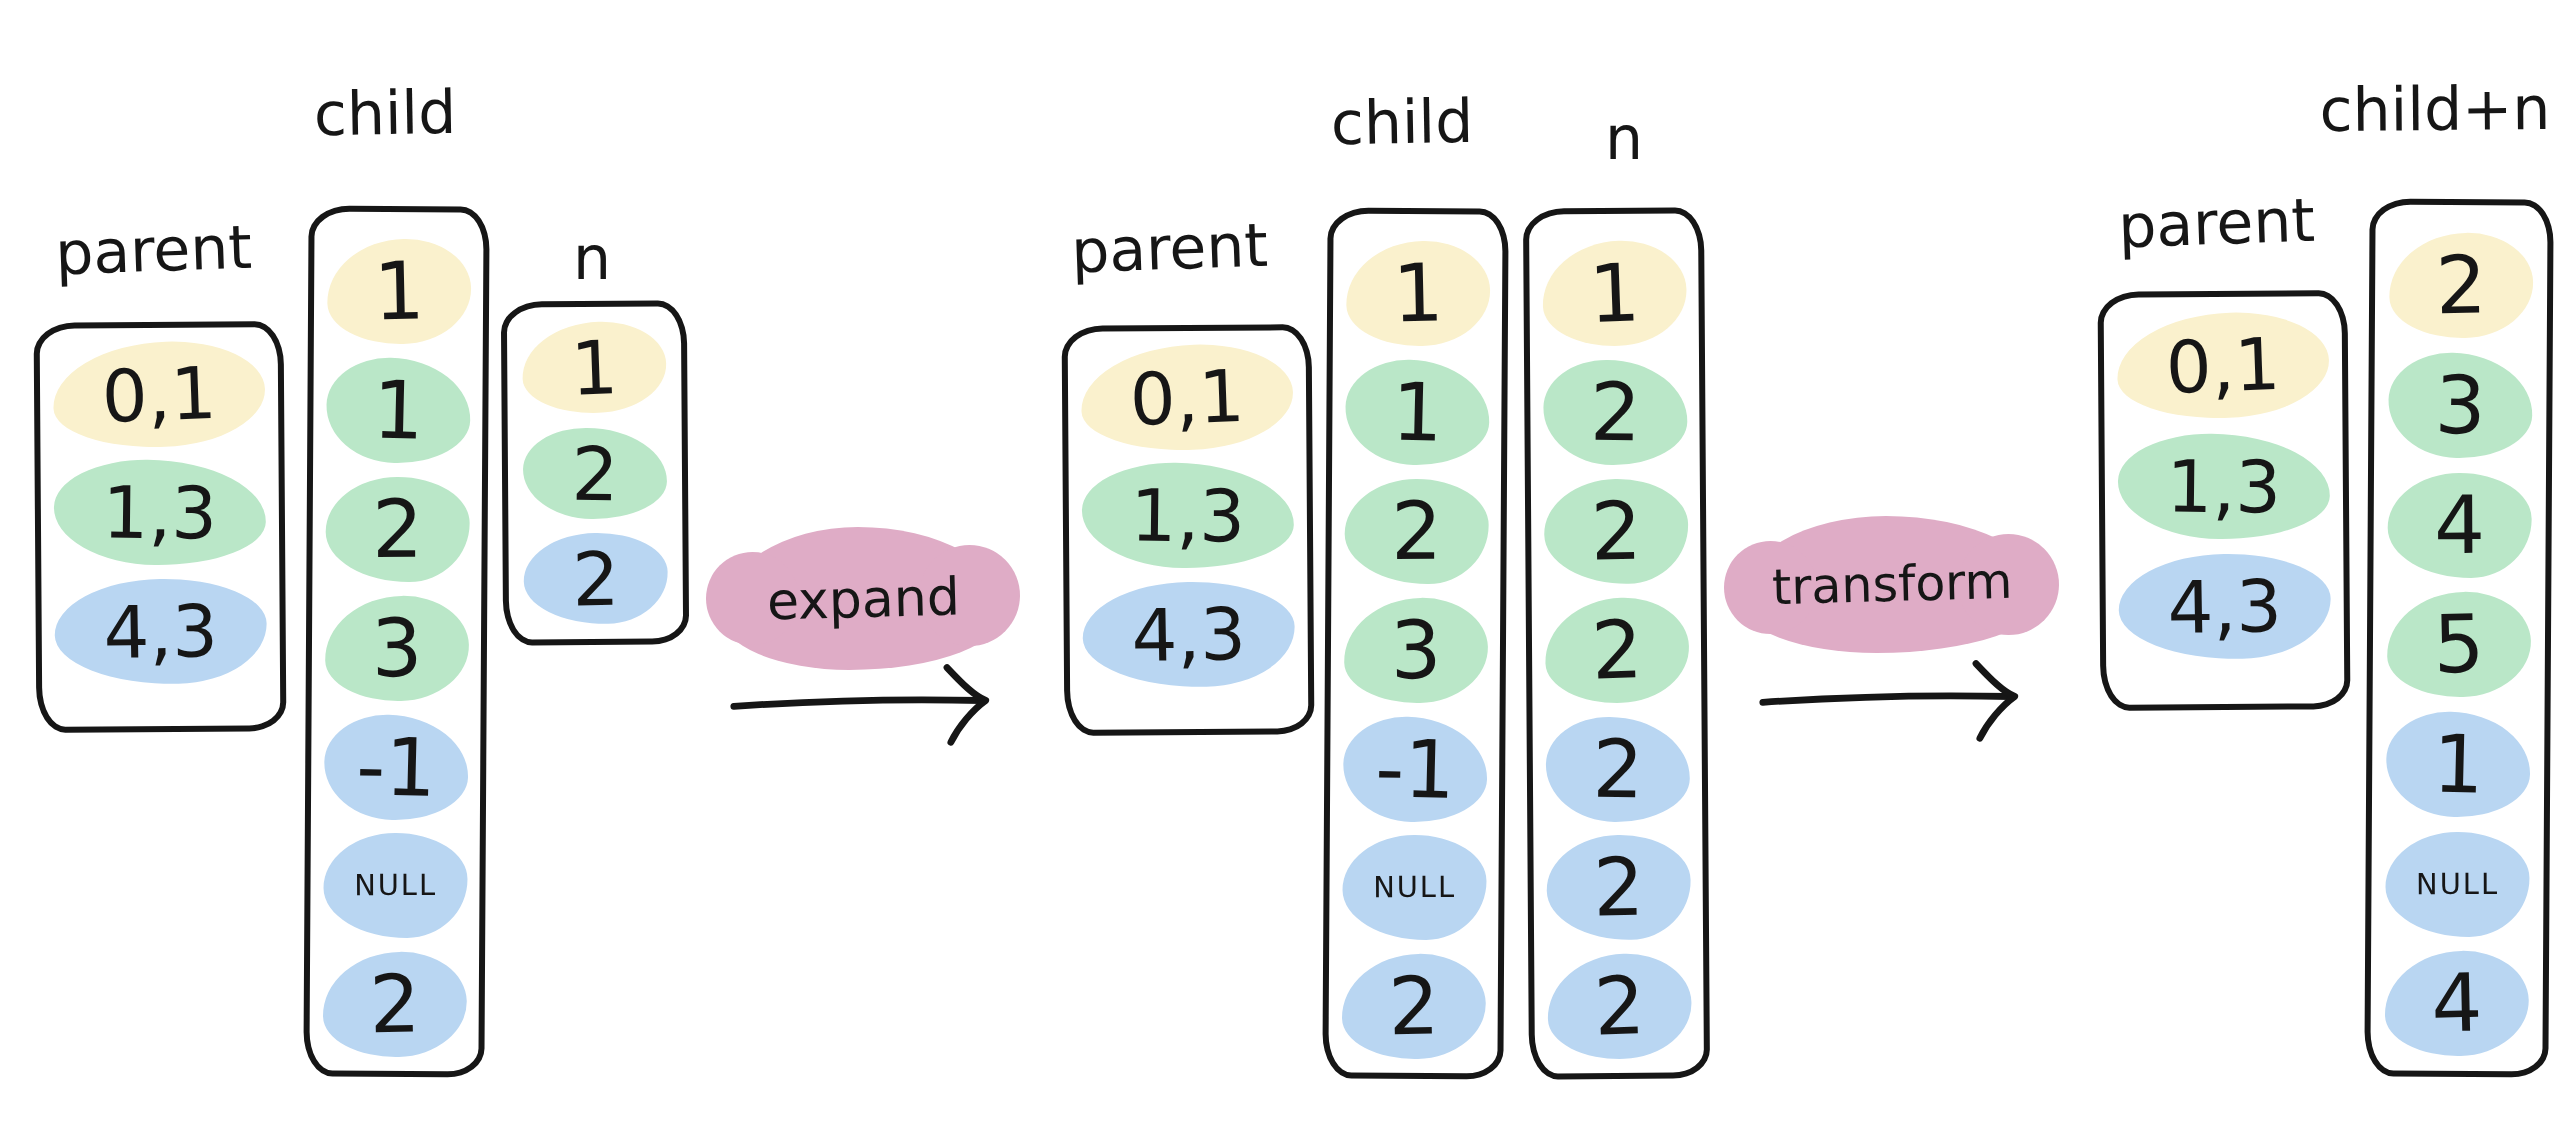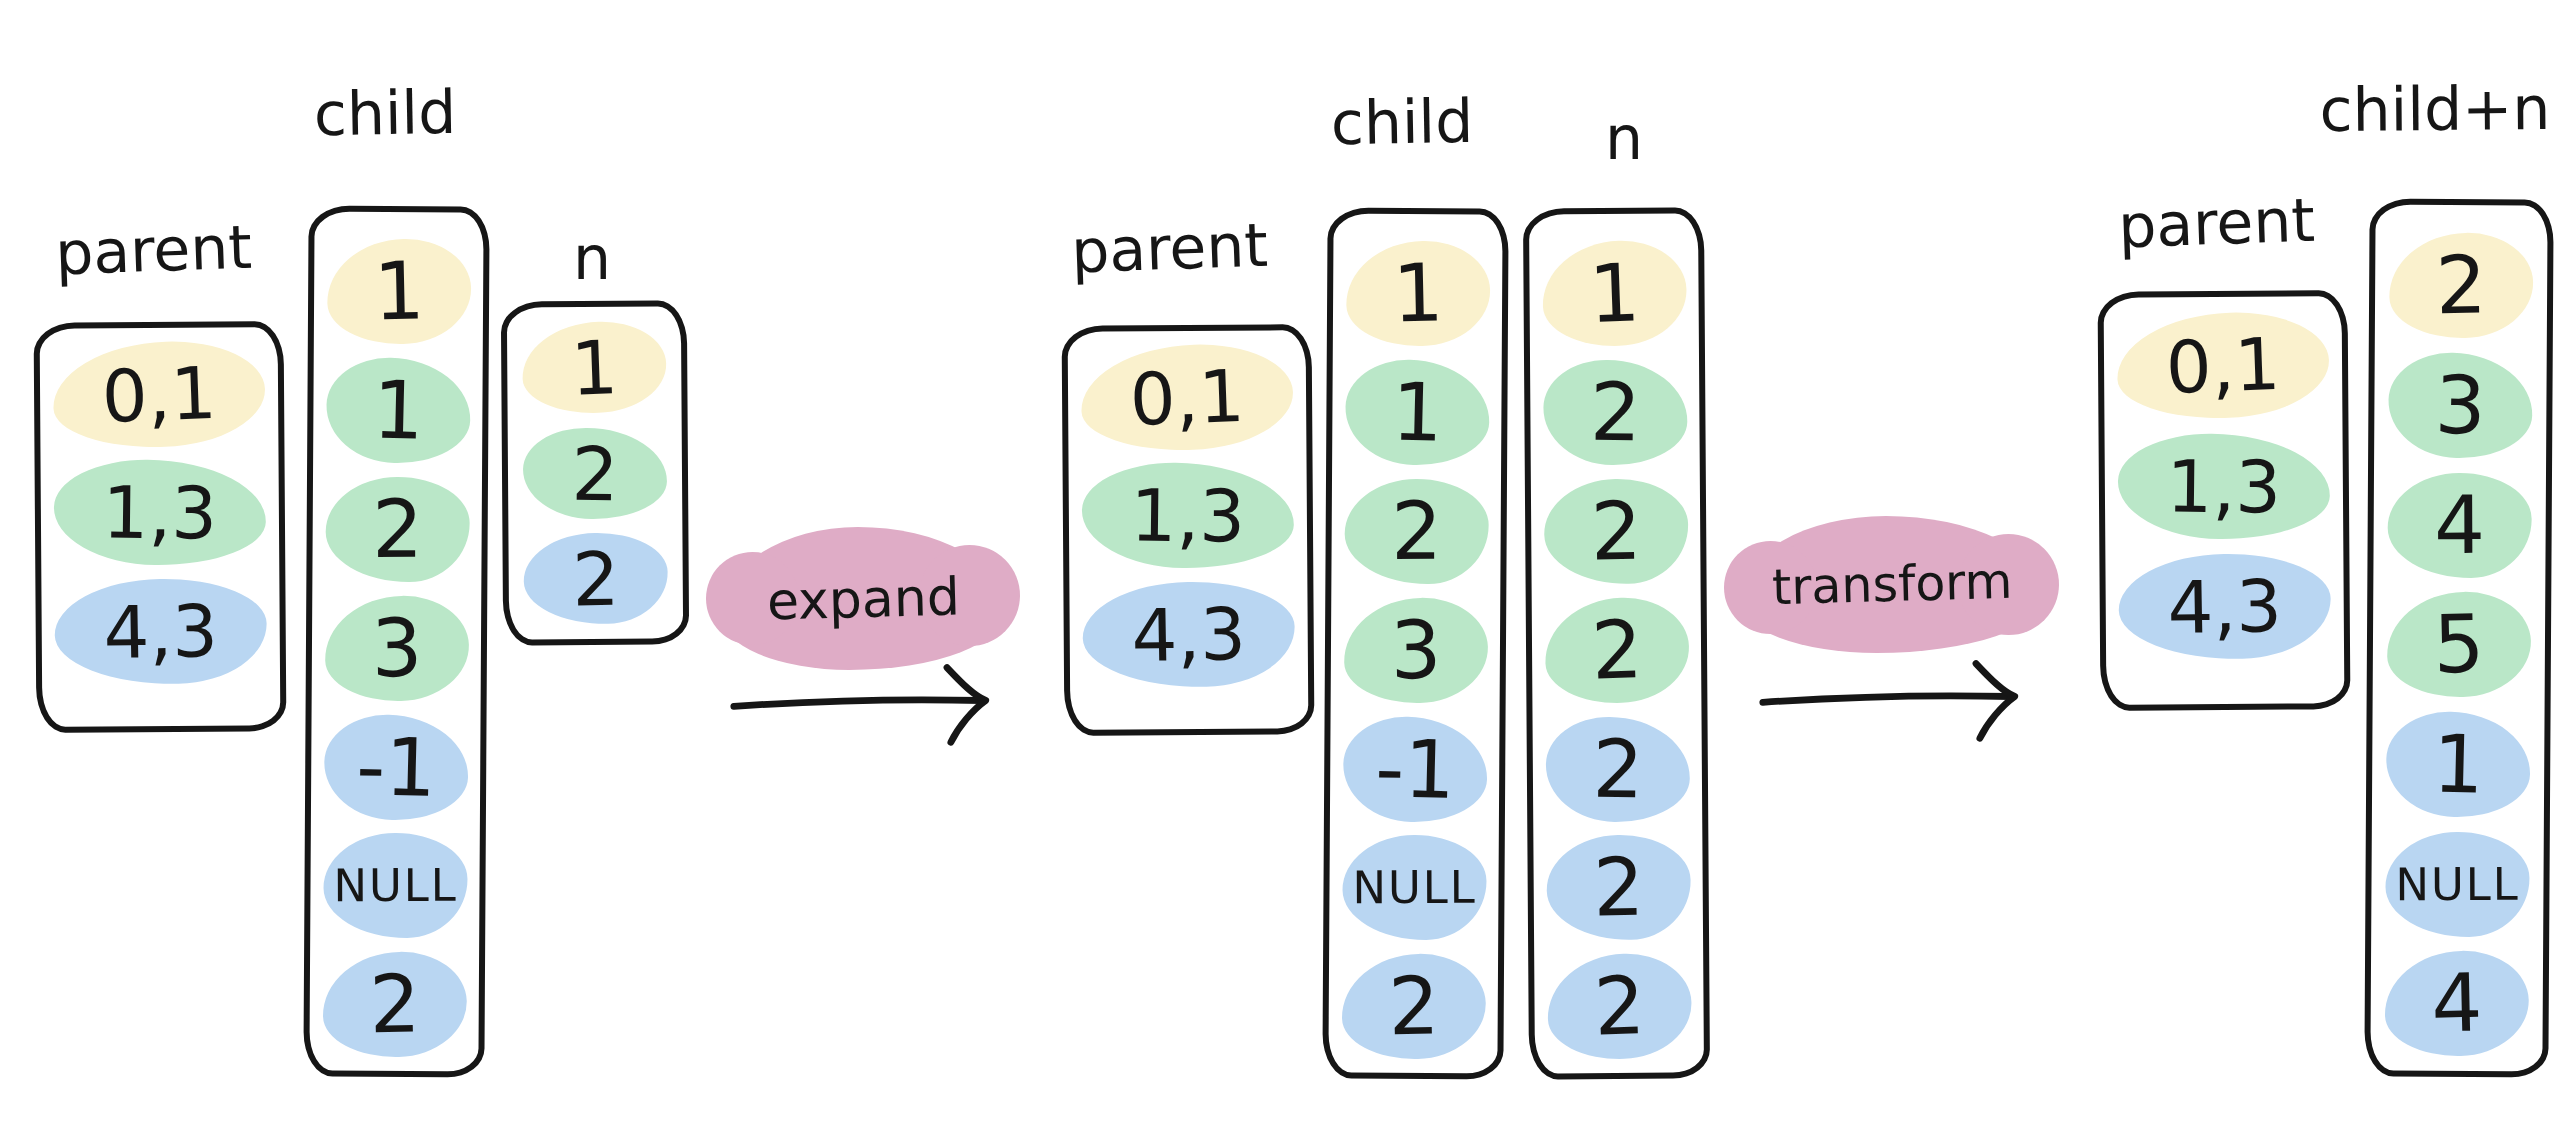--- a/index.html
+++ b/index.html
@@ -38,21 +38,21 @@
     display:flex;align-items:center;justify-content:center;
     font-size:80px;line-height:1;color:var(--ink);
     white-space:nowrap;
   }
   .cell:nth-child(3n+1){border-radius:54% 46% 48% 52% / 60% 48% 52% 40%;transform:rotate(-1.6deg);}
   .cell:nth-child(3n+2){border-radius:44% 56% 52% 48% / 46% 58% 42% 54%;transform:rotate(1deg);}
   .cell:nth-child(3n)  {border-radius:50% 50% 42% 58% / 52% 44% 56% 48%;transform:rotate(-.6deg);}
   .c-yellow{background:var(--yellow);}
   .c-green{background:var(--green);}
   .c-blue{background:var(--blue);}
-  .null-cell{font-size:45px;letter-spacing:1.9px;padding:0 9.7px;}
+  .null-cell{font-size:29px;letter-spacing:1.9px;padding:0 9.7px;}
 
   
   .box-parent{padding-bottom:29px;}
   .box-parent .cell{min-width:212px;font-size:72px;}
   .box-child,.box-n7,.box-childn{padding-top:13.6px;}
   .box-n3 .cell{height:91px;font-size:74px;}
 
   
   .col-label{
     position:absolute;

